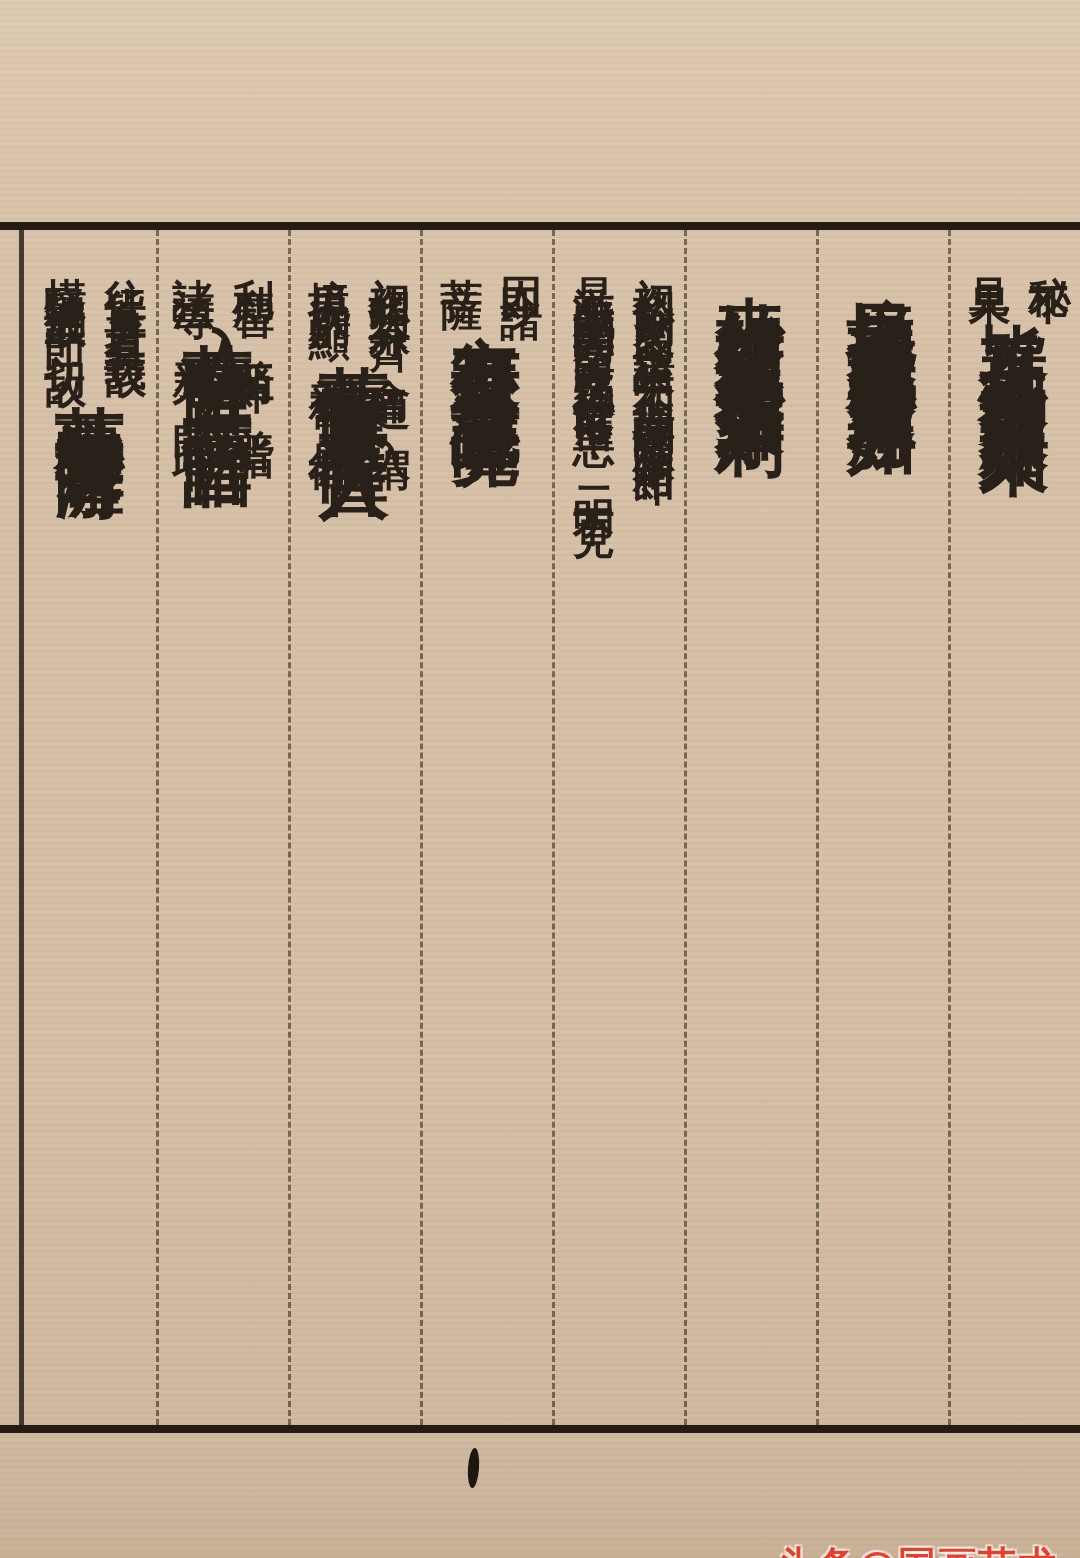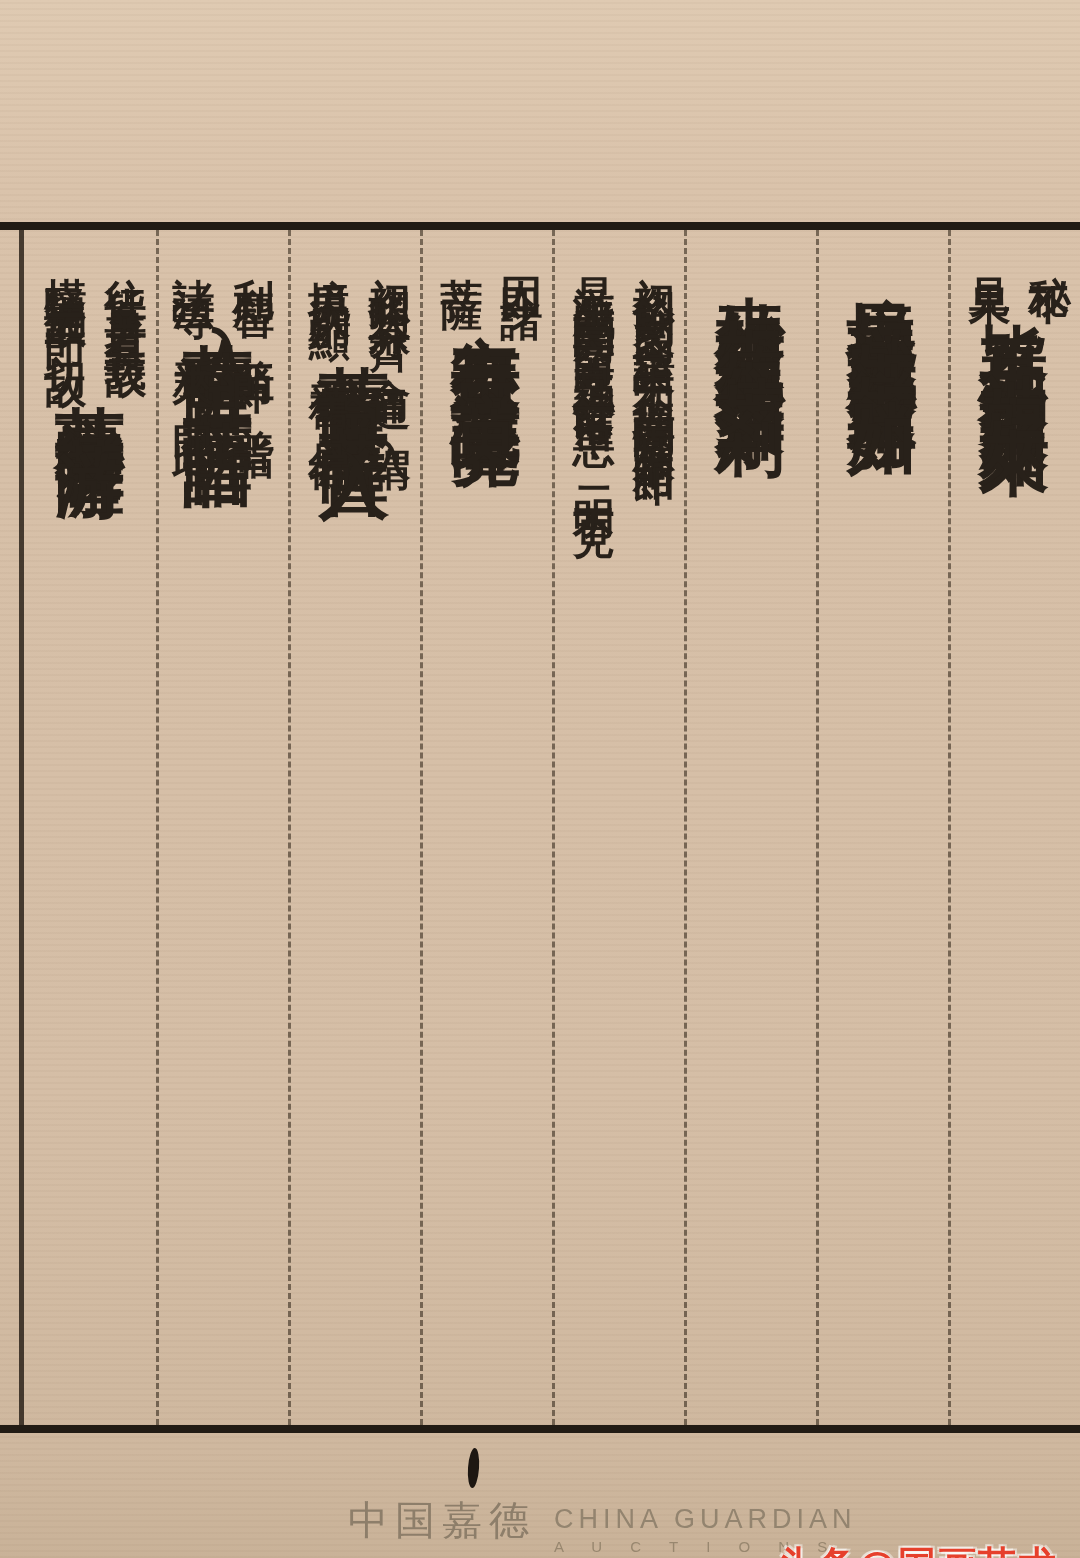--- a/index.html
+++ b/index.html
@@ -90,23 +90,16 @@
       <div class="col"><span class="ann"><span class="ann-line">因即諸</span><span class="ann-line">菩薩</span></span><span class="large">亦復不見不可思議菩薩竟界</span></div>
       <div class="col"><span class="ann"><span class="ann-line">初揔明其分齊</span><span class="ann-line">境界次別顯</span></span><span class="large">菩薩大會</span><span class="ann"><span class="ann-line">會通</span><span class="ann-line">新舊</span></span><span class="large">菩薩普入</span><span class="ann"><span class="ann-line">入謂</span><span class="ann-line">身徧</span></span></div>
       <div class="col"><span class="ann"><span class="ann-line">利塵智</span><span class="ann-line">諸法等</span></span><span class="med">入</span><span class="large">菩薩普至</span><span class="ann"><span class="ann-line">普至即</span><span class="ann-line">新來</span></span><span class="large">菩薩普詣</span><span class="ann"><span class="ann-line">普詣</span><span class="ann-line">即此</span></span></div>
       <div class="col"><span class="ann"><span class="ann-line">往皆言普者有二義故一</span><span class="ann-line">橫豎徧故二一即一切故</span></span><span class="large">菩薩神變菩薩游</span></div>
     </div>
 
   <div id="rule-bottom" class="rule"></div>
 
   <div id="ink-mark"></div>
 
-  <div id="footer-brand">
-    <div id="brand-cn">中国嘉德</div>
-    <div id="brand-en-wrap">
-      <div id="brand-en">CHINA GUARDIAN</div>
-      <div id="brand-sub">A U C T I O N S</div>
-    </div>
-  </div>
 
   <div id="credit">头条@国画艺术</div>
 
 </div>
 
 </body></html>

